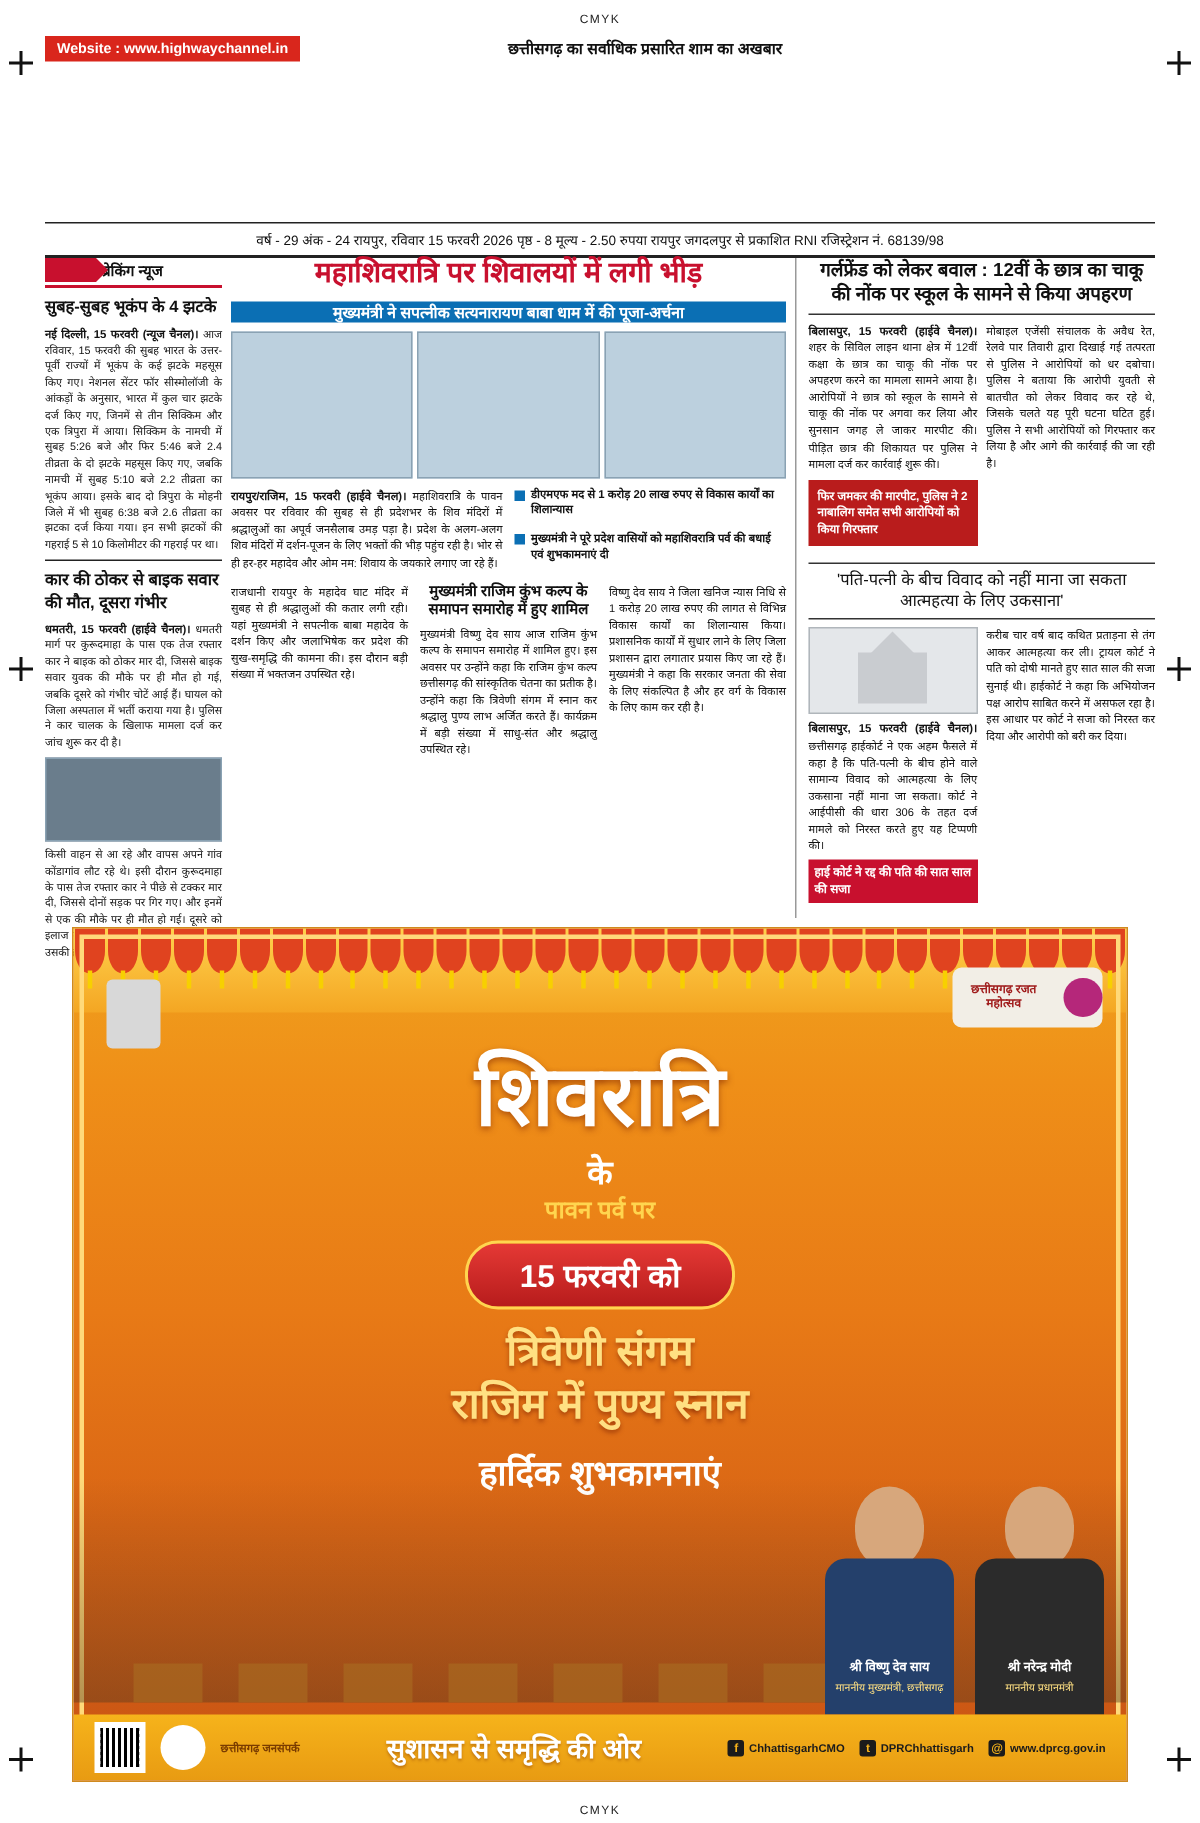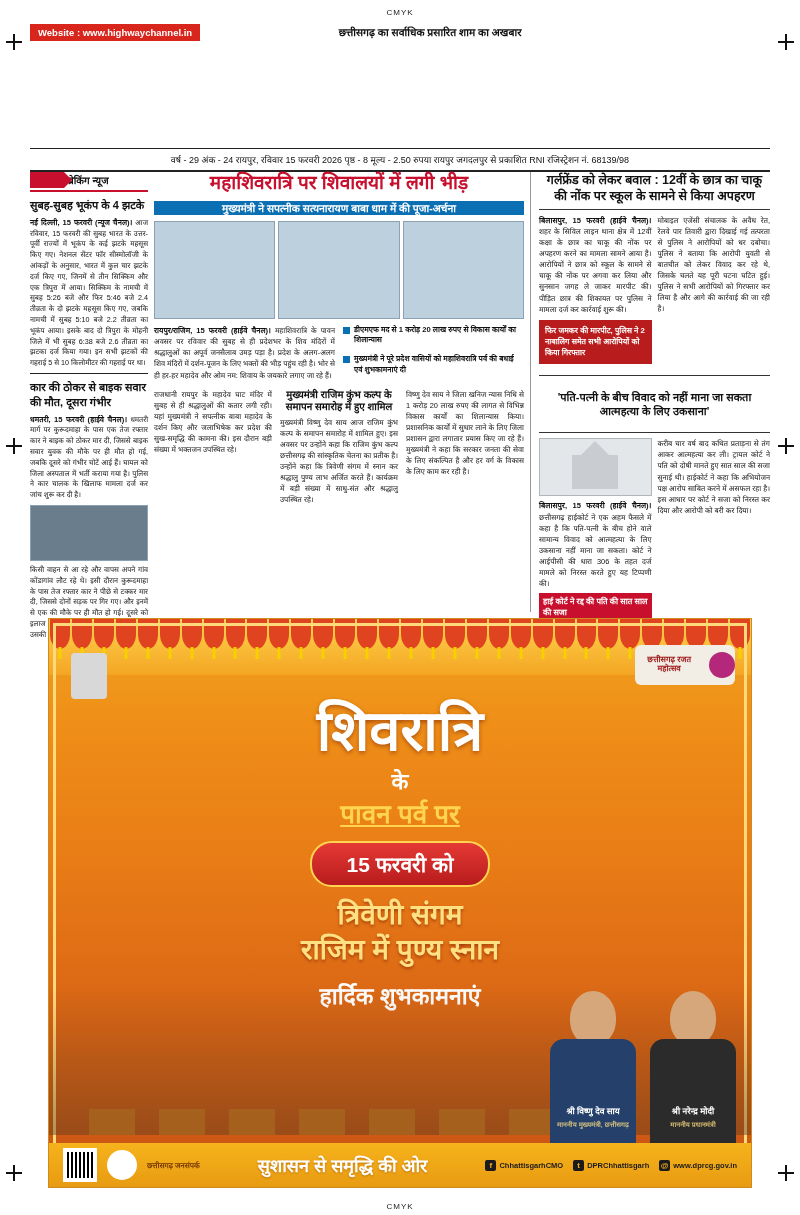--- a/index.html
+++ b/index.html
@@ -74,21 +74,21 @@
   .bullet .sq { width:7px; height:7px; background:#0b6fb4; flex:none; margin-top:2px; }
   .three-col { display:flex; gap:8px; margin-top:8px; }
   .three-col > div { flex:1; }
   .sub-head { font-size:10px; font-weight:bold; text-align:center; line-height:1.25; margin-bottom:3px; }
 
   
   .right-head { font-size:12.5px; font-weight:bold; line-height:1.3; text-align:center; border-bottom:1px solid #333; padding-bottom:4px; }
   .right-cols { display:flex; gap:6px; margin-top:5px; }
   .right-cols > div { flex:1; }
   .green-box { background:#b91c1c; color:#fff; font-size:7.8px; font-weight:bold; padding:5px 6px; line-height:1.45; margin:5px 0; }
-  .right-head2 { font-size:11px; font-weight:bold; line-height:1.3; text-align:center; border-top:1px solid #333; border-bottom:1px solid #333; padding:14px 0; margin-top:6px; }
+  .right-head2 { font-size:11px; font-weight:normal; line-height:1.3; text-align:center; border-top:1px solid #333; border-bottom:1px solid #333; padding:4px 0; margin-top:6px; }
   .temple { height:58px; background:#e4e7ea; border:1px solid #b0b6bb; position:relative; }
   .temple:before { content:""; position:absolute; left:50%; transform:translateX(-50%); bottom:6px; width:46px; height:34px; background:#c9ccd0; }
   .temple:after { content:""; position:absolute; left:50%; transform:translateX(-50%); bottom:38px; border-left:16px solid transparent; border-right:16px solid transparent; border-bottom:16px solid #c9ccd0; }
 
   
   .ad { position:absolute; left:48px; top:618px; width:704px; height:570px;
         background: linear-gradient(180deg,#f0a31e 0%, #ef8f18 18%, #e87a16 45%, #d96515 70%, #c85314 100%);
         overflow:hidden; border:1px solid #d08a1e; }
   .ad-frame { position:absolute; inset:4px; border:3px solid #ffd97a; }
   .ad-top-deco { position:absolute; left:0; right:0; top:0; height:56px; background:linear-gradient(180deg,#ffd24d,#f4a623); }
@@ -97,21 +97,21 @@
   .toran span:after { content:""; position:absolute; left:50%; transform:translateX(-50%); top:28px; width:3px; height:12px; background:#f7d000; }
   .ad-emblem { position:absolute; left:22px; top:34px; width:36px; height:46px; background:#d8d8d8; border-radius:4px; }
   .ad-badge { position:absolute; right:16px; top:26px; width:100px; height:40px; background:#f2eee6; border-radius:6px; display:flex; align-items:center; justify-content:center; gap:6px; }
   .ad-badge .bt { font-size:8px; color:#a01c1c; font-weight:bold; line-height:1.1; text-align:center; }
   .ad-badge .circ { width:26px; height:26px; border-radius:50%; background:#b5277a; }
 
   .ad-title { position:absolute; left:0; right:0; top:84px; text-align:center; }
   .ad-maha { font-size:30px; color:#ffe9a8; font-weight:bold; letter-spacing:1px; }
   .ad-shiv { font-size:56px; color:#ffffff; font-weight:bold; line-height:1; text-shadow:0 2px 4px rgba(120,30,0,.5); }
   .ad-ke { font-size:22px; color:#fff; font-weight:bold; margin-top:6px; }
-  .ad-pavan { font-size:26px; color:#ffd54f; font-weight:bold;text-decoration:underline; }
+  .ad-pavan { font-size:16px; color:#ffd54f; font-weight:bold; }
   .ad-datepill { display:inline-block; margin-top:10px; background:linear-gradient(180deg,#e53935,#b71c1c); color:#fff; font-size:21px; font-weight:bold; padding:7px 34px; border-radius:22px; border:2px solid #ffd54f; }
   .ad-trimani { font-size:28px; color:#ffe082; font-weight:bold; margin-top:10px; line-height:1.25; text-shadow:0 2px 3px rgba(120,30,0,.5); }
   .ad-hardik { font-size:23px; color:#fff; font-weight:bold; margin-top:12px; }
 
   .ad-river { position:absolute; left:0; right:0; bottom:52px; height:150px; background:linear-gradient(180deg, rgba(200,90,20,.0), rgba(90,60,30,.45)); }
   .ghat { position:absolute; bottom:52px; left:0; right:0; height:96px; }
   .ghat i { position:absolute; bottom:0; width:46px; height:26px; background:#a8651f; opacity:.8; }
 
   .leader { position:absolute; bottom:44px; width:92px; height:152px; }
   .leader .head { position:absolute; left:50%; transform:translateX(-50%); top:0; width:46px; height:54px; border-radius:50% 50% 45% 45%; background:#d7a77c; }

